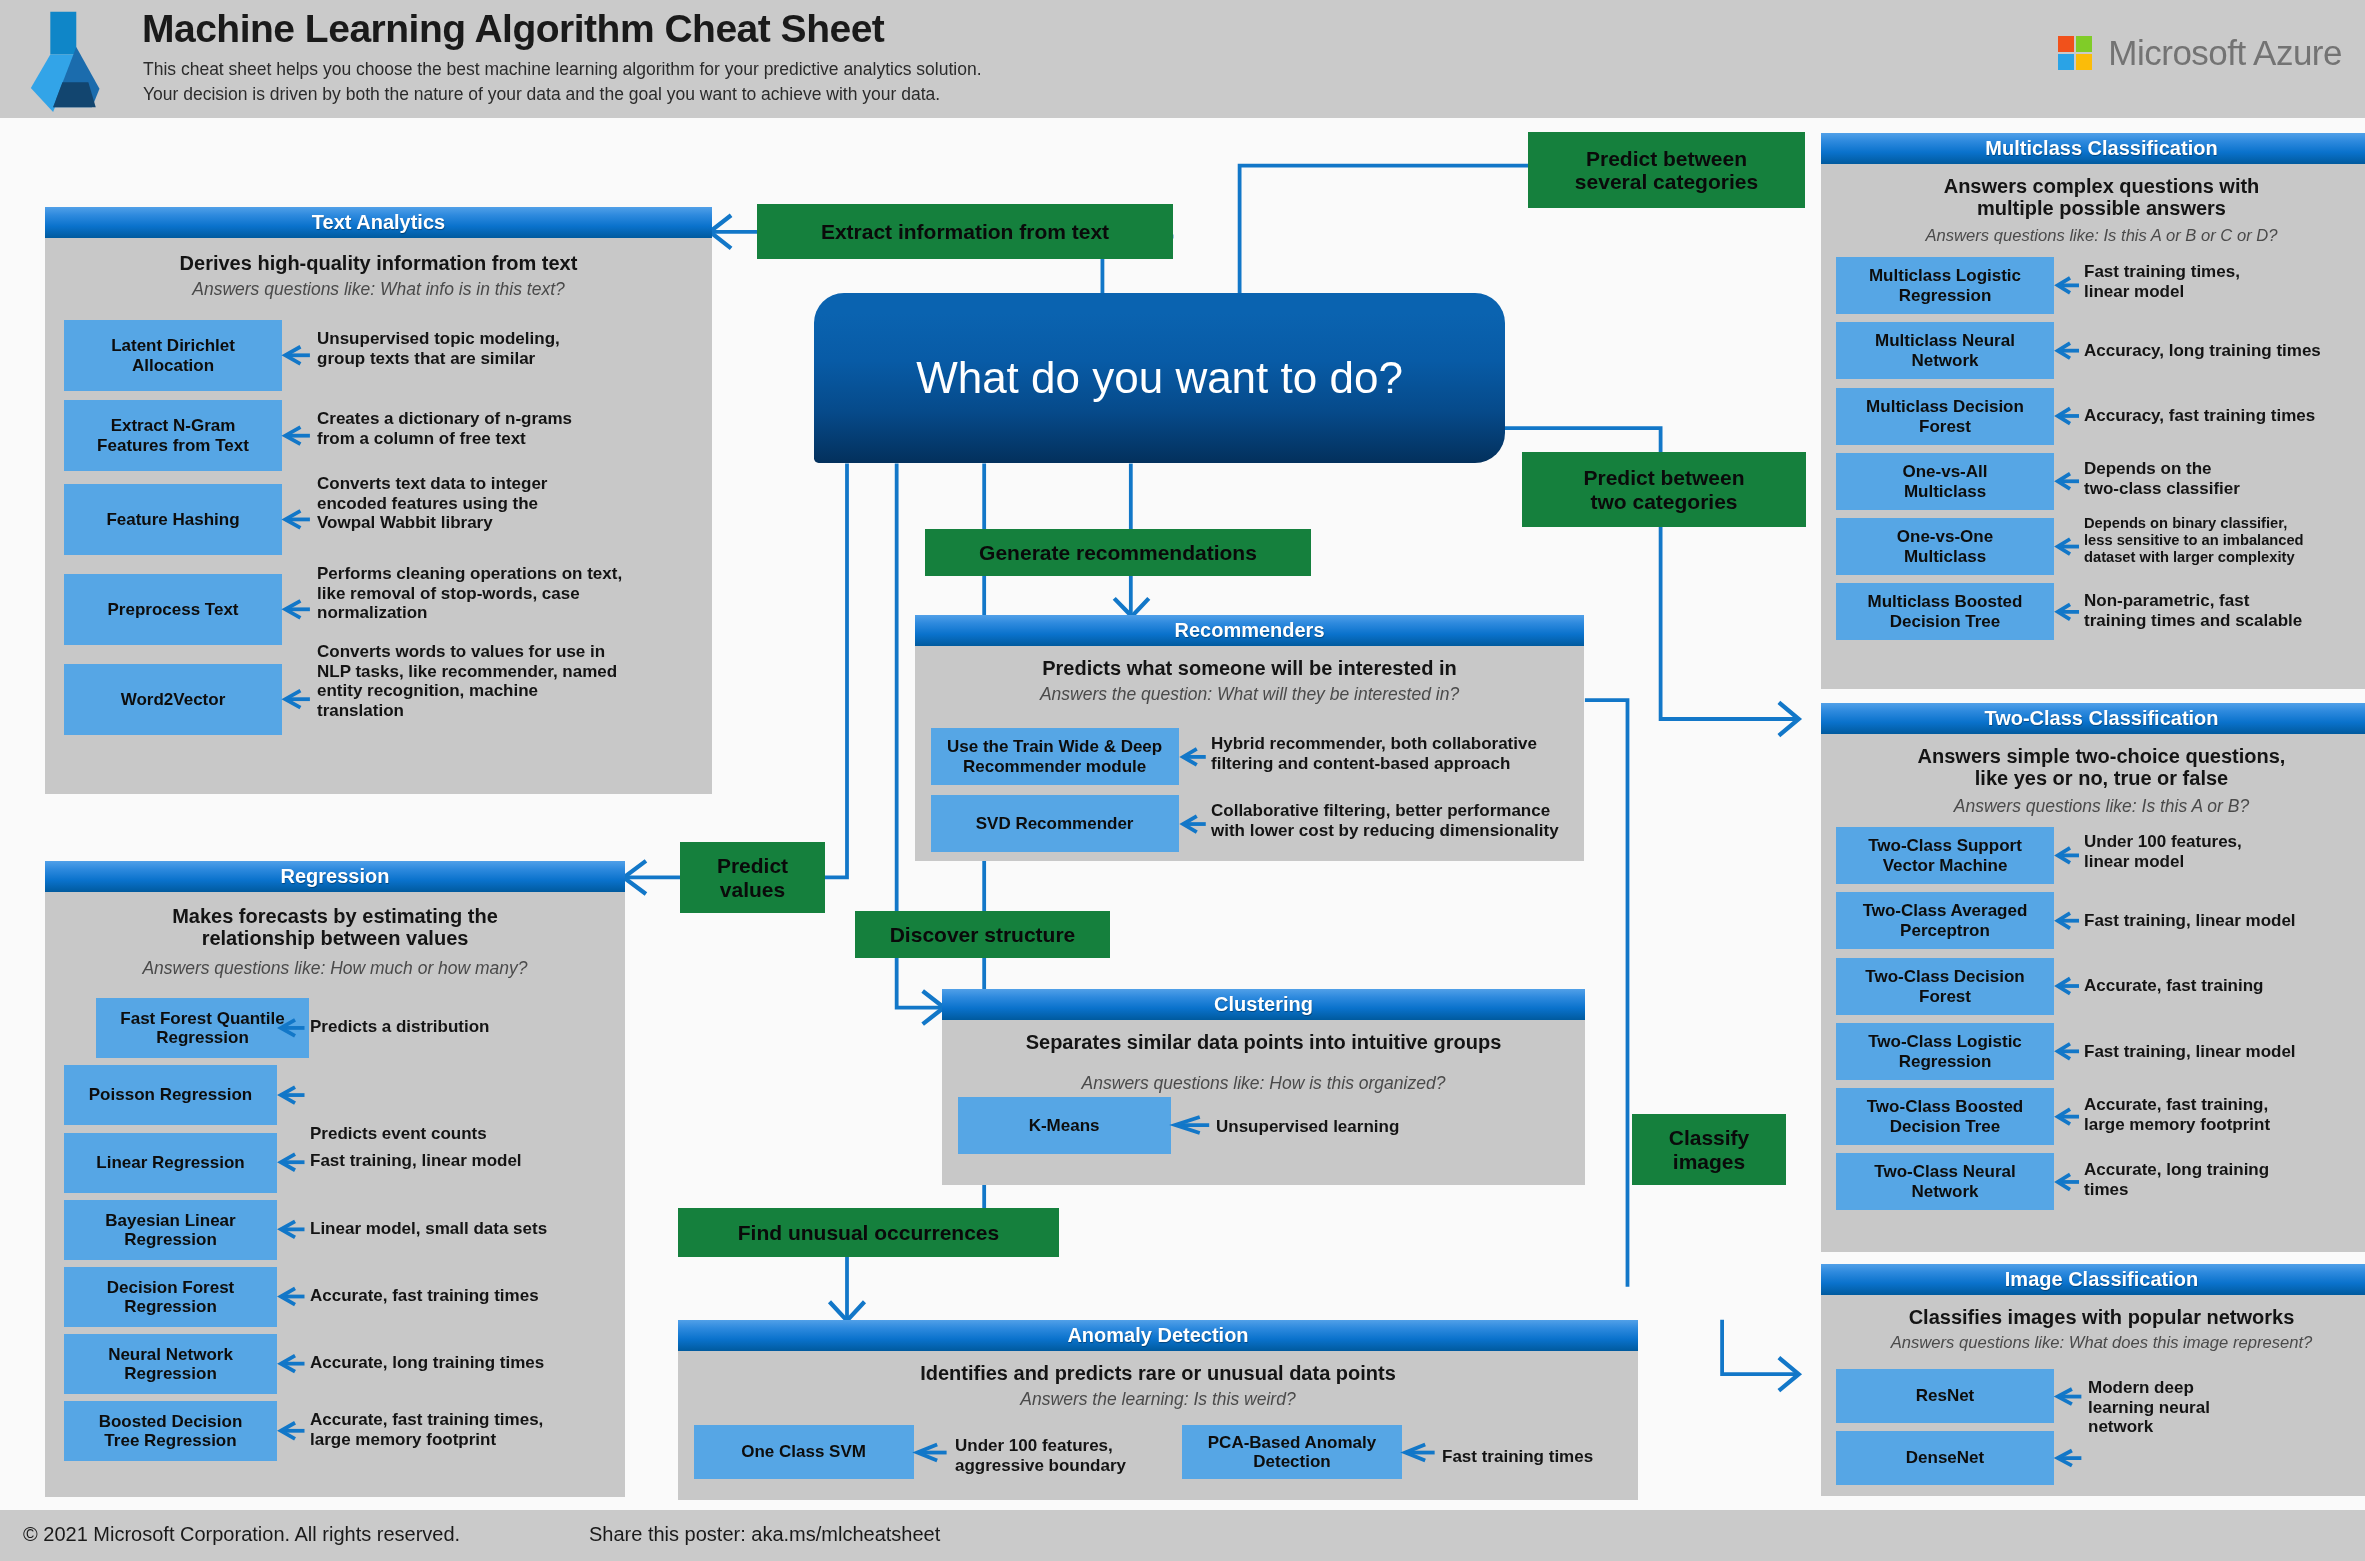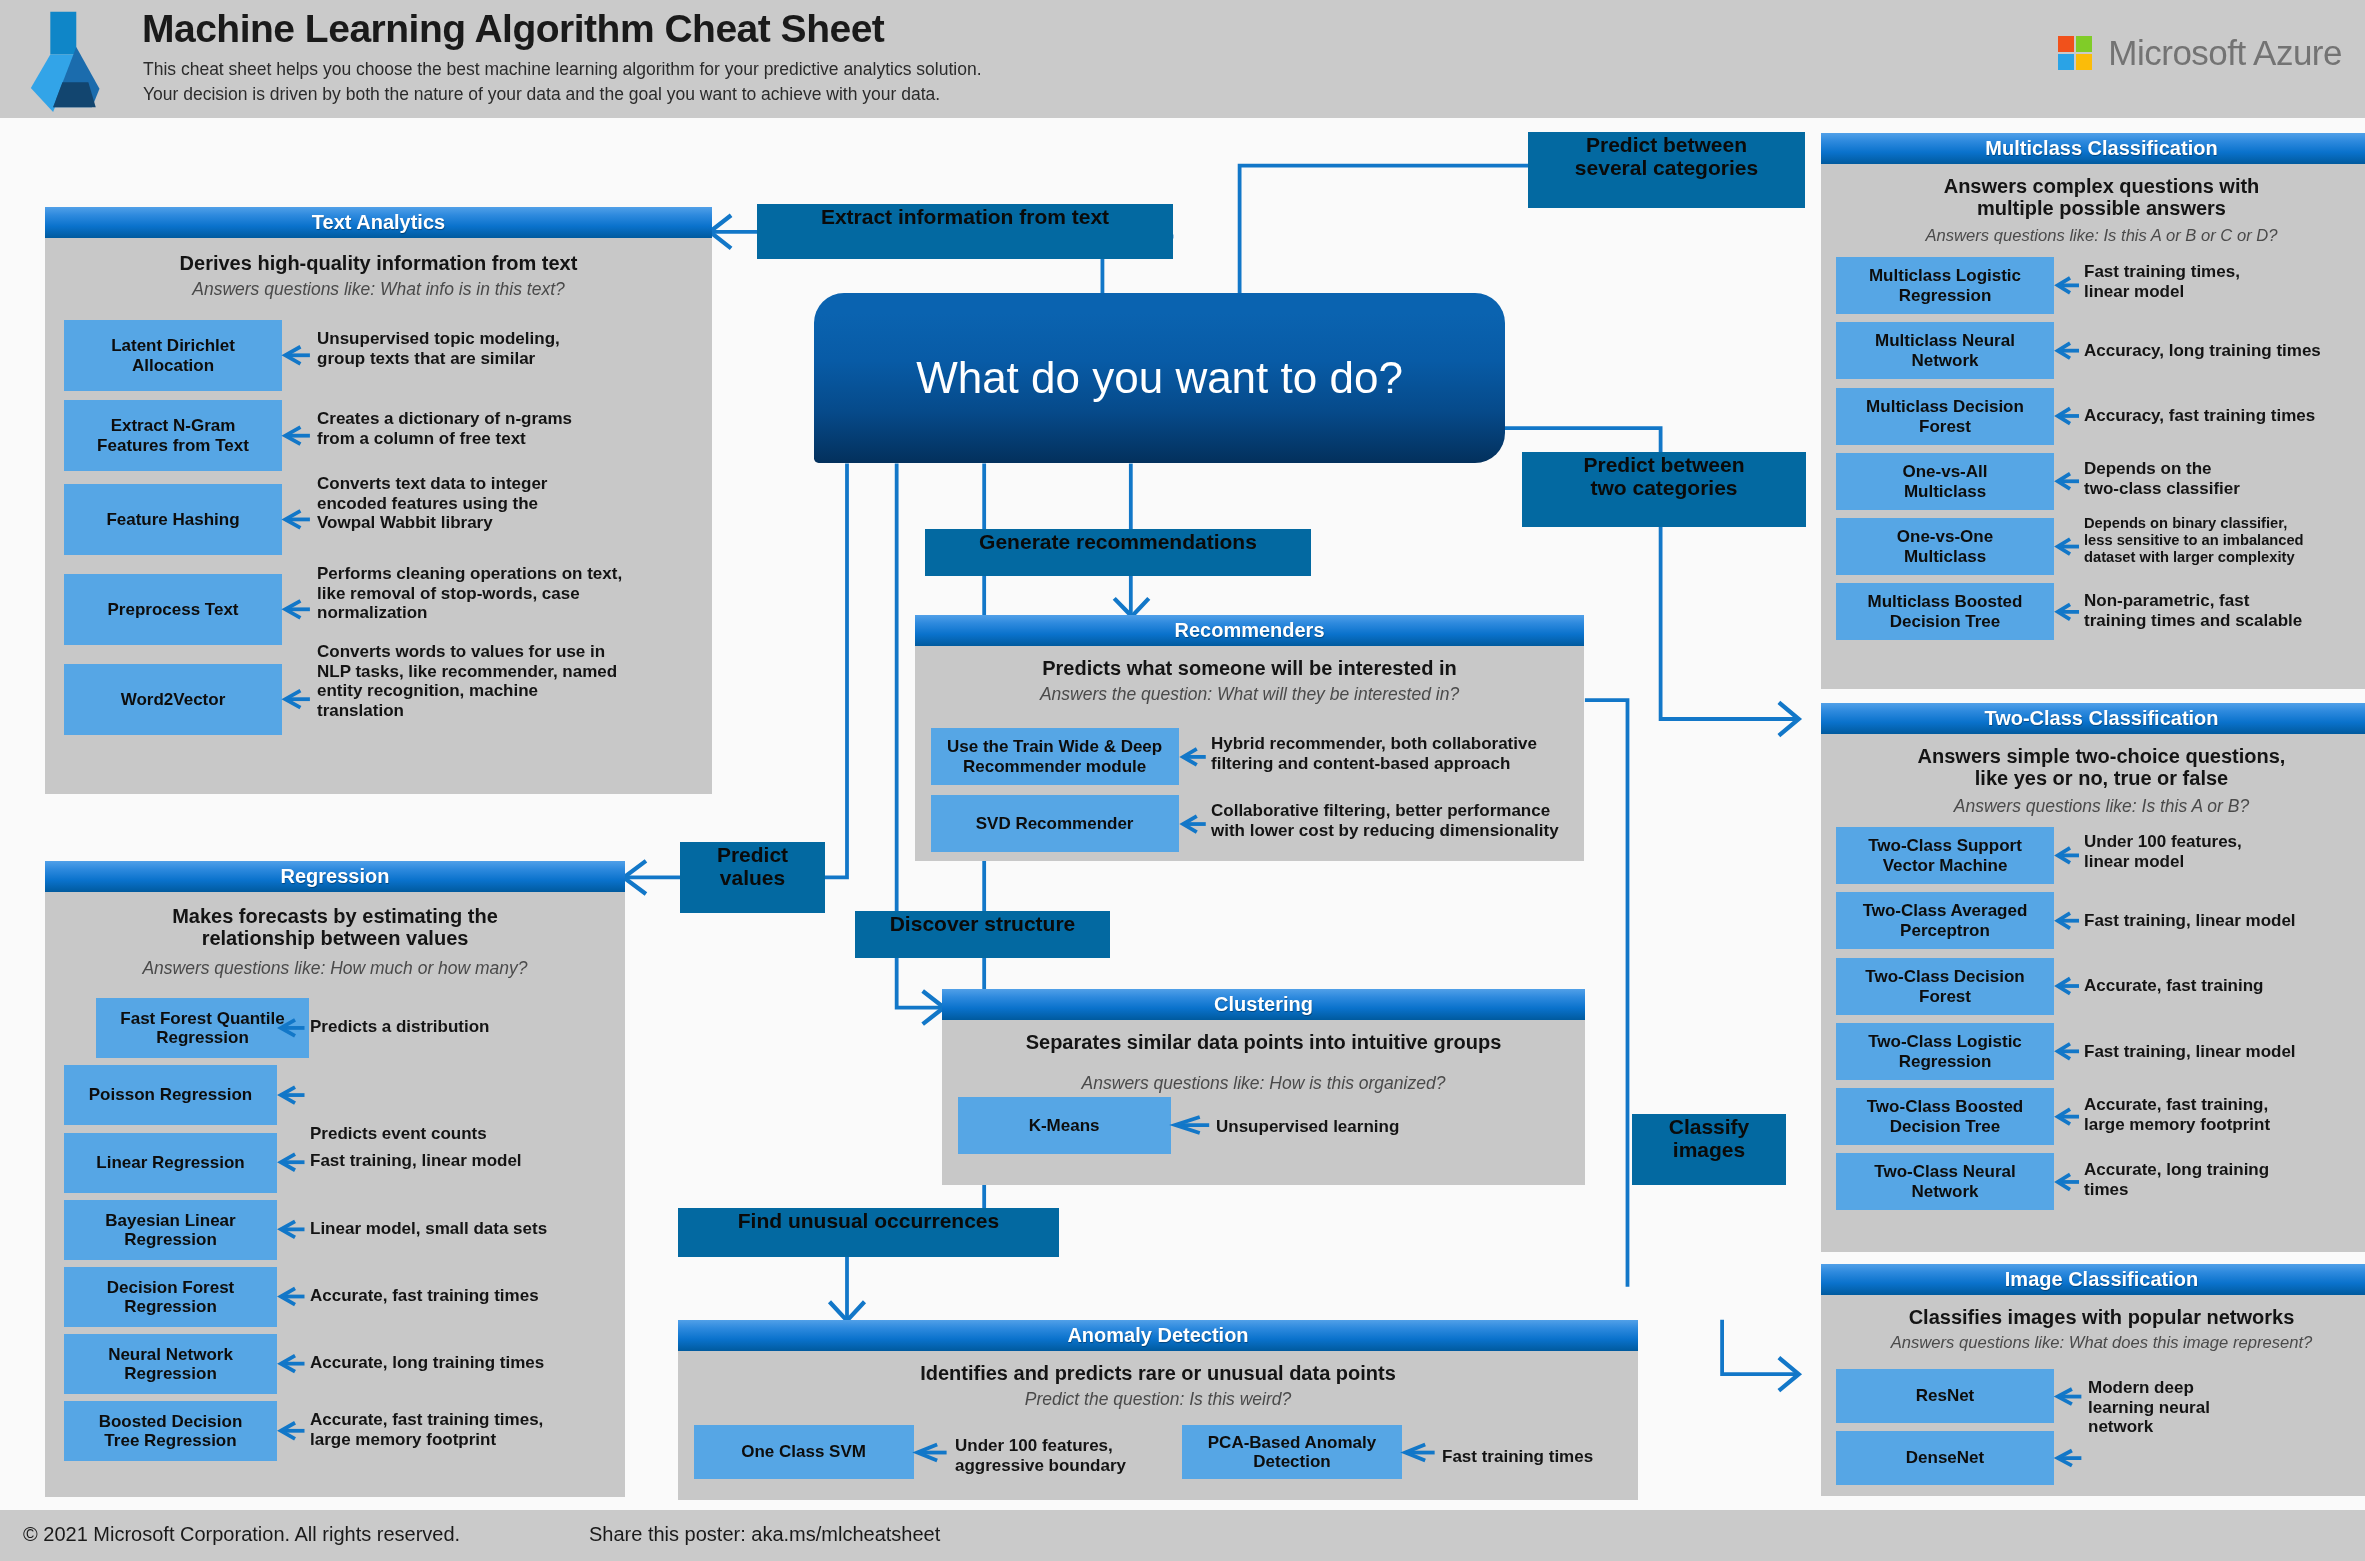--- a/index.html
+++ b/index.html
@@ -44,23 +44,23 @@
   .algo{
     position:absolute;background:#56a6e5;color:#0d0d0d;
     font-size:17px;font-weight:bold;line-height:1.12;text-align:center;
     display:flex;align-items:center;justify-content:center;box-sizing:border-box;padding:0.9px 2.8px;
   }
   .note{position:absolute;font-size:17px;font-weight:bold;color:#141414;line-height:1.15;}
   .note.sm{font-size:14.7px;}
 
   
   .cyan{
-    position:absolute;background:#0369a1;color:#0a0a0a;
+    position:absolute;background:#15803d;color:#0a0a0a;
     font-size:21px;font-weight:bold;line-height:1.1;text-align:center;
-    display:flex;align-items:flex-start;justify-content:center;box-sizing:border-box;padding:0.9px 4.7px;
+    display:flex;align-items:center;justify-content:center;box-sizing:border-box;padding:0.9px 4.7px;
   }
 
   
   .root{
     position:absolute;left:814px;top:293px;width:691px;height:170px;
     border-radius:30px 30px 30px 4.7px;
     background:linear-gradient(to bottom,#0a63b0 0%,#0a63b0 12%,#085ba6 40%,#064a8a 70%,#03305c 100%);
     color:#fff;display:flex;align-items:center;justify-content:center;
     font-size:44px;
   }
@@ -317,21 +317,21 @@
           <polyline points="545,271 493,288 545,305"></polyline>
       </g>
     </svg>
   </div>
 
   <div class="panel" style="left:678px;top:1320px;width:960px;height:180px;">
     <div class="panel-head">
       <span>Anomaly Detection</span>
     </div>
     <div class="panel-desc" style="top:42px;">Identifies and predicts rare or unusual data points</div>
-    <div class="panel-q" style="top:70px;">Predict the question: Is this weird?</div>
+    <div class="panel-q" style="top:70px;">Answers the learning: Is this weird?</div>
 
     <div class="algo" style="left:15.6px;top:105px;width:220px;height:54px;white-space:pre-line;"><span>One Class SVM</span></div>
     <div class="note" style="left:277px;top:116px;width:227px;white-space:pre-line;">Under 100 features,
 aggressive boundary</div>
 
     <div class="algo" style="left:504px;top:105px;width:220px;height:54px;white-space:pre-line;"><span>PCA-Based Anomaly
 Detection</span></div>
     <div class="note" style="left:764px;top:127px;width:199px;white-space:pre-line;">Fast training times</div>
 
     <svg style="position:absolute;left:0;top:0;width:100%;height:100%;" viewBox="0 0 2030 380" width="960" height="180">

